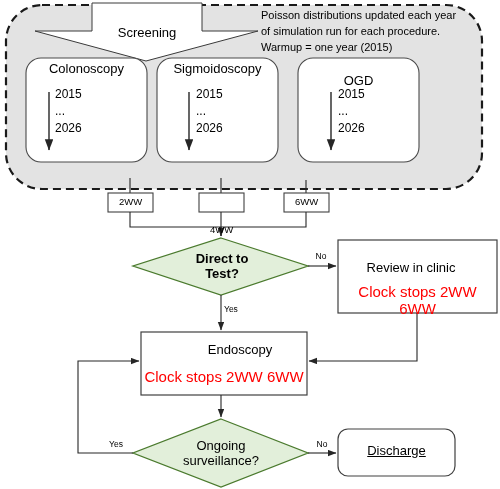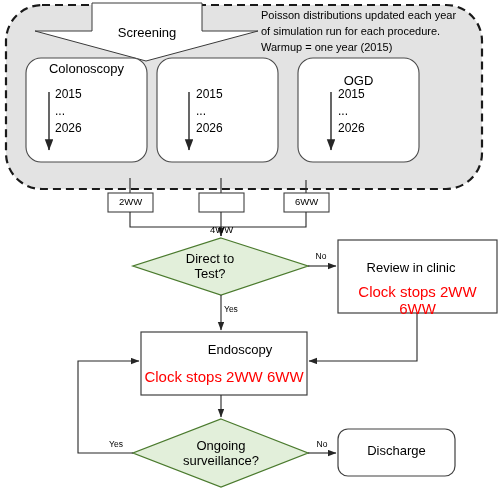--- a/index.html
+++ b/index.html
@@ -108,46 +108,47 @@
 
   <div class="lbl t-note" style="left:261px; top:8px; width:232px;">Poisson distributions updated each year
 of simulation run for each procedure.
 Warmup = one year (2015)</div>
 
   <div class="lbl t-proc" style="left:26px; top:62px; width:121px;">Colonoscopy</div>
   <div class="lbl t-year" style="left:55px; top:88px; width:60px; text-align:left;">2015</div>
   <div class="lbl t-year" style="left:55px; top:105px; width:60px; text-align:left;">...</div>
   <div class="lbl t-year" style="left:55px; top:122px; width:60px; text-align:left;">2026</div>
 
+  <div class="lbl t-proc" style="left:157px; top:62px; width:121px;">Sigmoidoscopy</div>
   <div class="lbl t-year" style="left:196px; top:88px; width:60px; text-align:left;">2015</div>
   <div class="lbl t-year" style="left:196px; top:105px; width:60px; text-align:left;">...</div>
   <div class="lbl t-year" style="left:196px; top:122px; width:60px; text-align:left;">2026</div>
 
   <div class="lbl t-proc" style="left:298px; top:62px; width:121px;margin-top:12px;">OGD</div>
   <div class="lbl t-year" style="left:338px; top:88px; width:60px; text-align:left;">2015</div>
   <div class="lbl t-year" style="left:338px; top:105px; width:60px; text-align:left;">...</div>
   <div class="lbl t-year" style="left:338px; top:122px; width:60px; text-align:left;">2026</div>
 
   <div class="lbl t-ww" style="left:108px; top:197px; width:45px;">2WW</div>
   <div class="lbl t-ww" style="left:199px; top:197px; width:45px;margin-top:28px;">4WW</div>
   <div class="lbl t-ww" style="left:284px; top:197px; width:45px;">6WW</div>
 
-  <div class="lbl t-node" style="left:150px; top:252px; width:120px;">Direct to
+  <div class="lbl t-node" style="left:162px; top:252px; width:120px;font-weight:bold;">Direct to
 Test?</div>
 
   <div class="lbl t-edge" style="left:308px; top:252px; width:26px;">No</div>
   <div class="lbl t-edge" style="left:224px; top:305px; width:26px; text-align:left;">Yes</div>
 
   <div class="lbl t-node" style="left:338px; top:261px; width:146px;">Review in clinic</div>
   <div class="lbl t-node-sub" style="left:338px; top:283px; width:159px;">Clock stops 2WW 6WW</div>
 
   <div class="lbl t-node" style="left:141px; top:343px; width:166px;margin-left:16px;">Endoscopy</div>
   <div class="lbl t-node-sub" style="left:141px; top:368px; width:166px;">Clock stops 2WW 6WW</div>
 
   <div class="lbl t-node" style="left:151px; top:439px; width:140px;">Ongoing
 surveillance?</div>
 
   <div class="lbl t-edge" style="left:103px; top:440px; width:26px;">Yes</div>
   <div class="lbl t-edge" style="left:309px; top:440px; width:26px;">No</div>
 
-  <div class="lbl t-node" style="left:338px; top:444px; width:117px;">Discharge</div>
+  <div class="lbl t-node" style="left:338px; top:444px; width:117px;text-decoration:underline;">Discharge</div>
 
 </div>
 
 </body></html>

